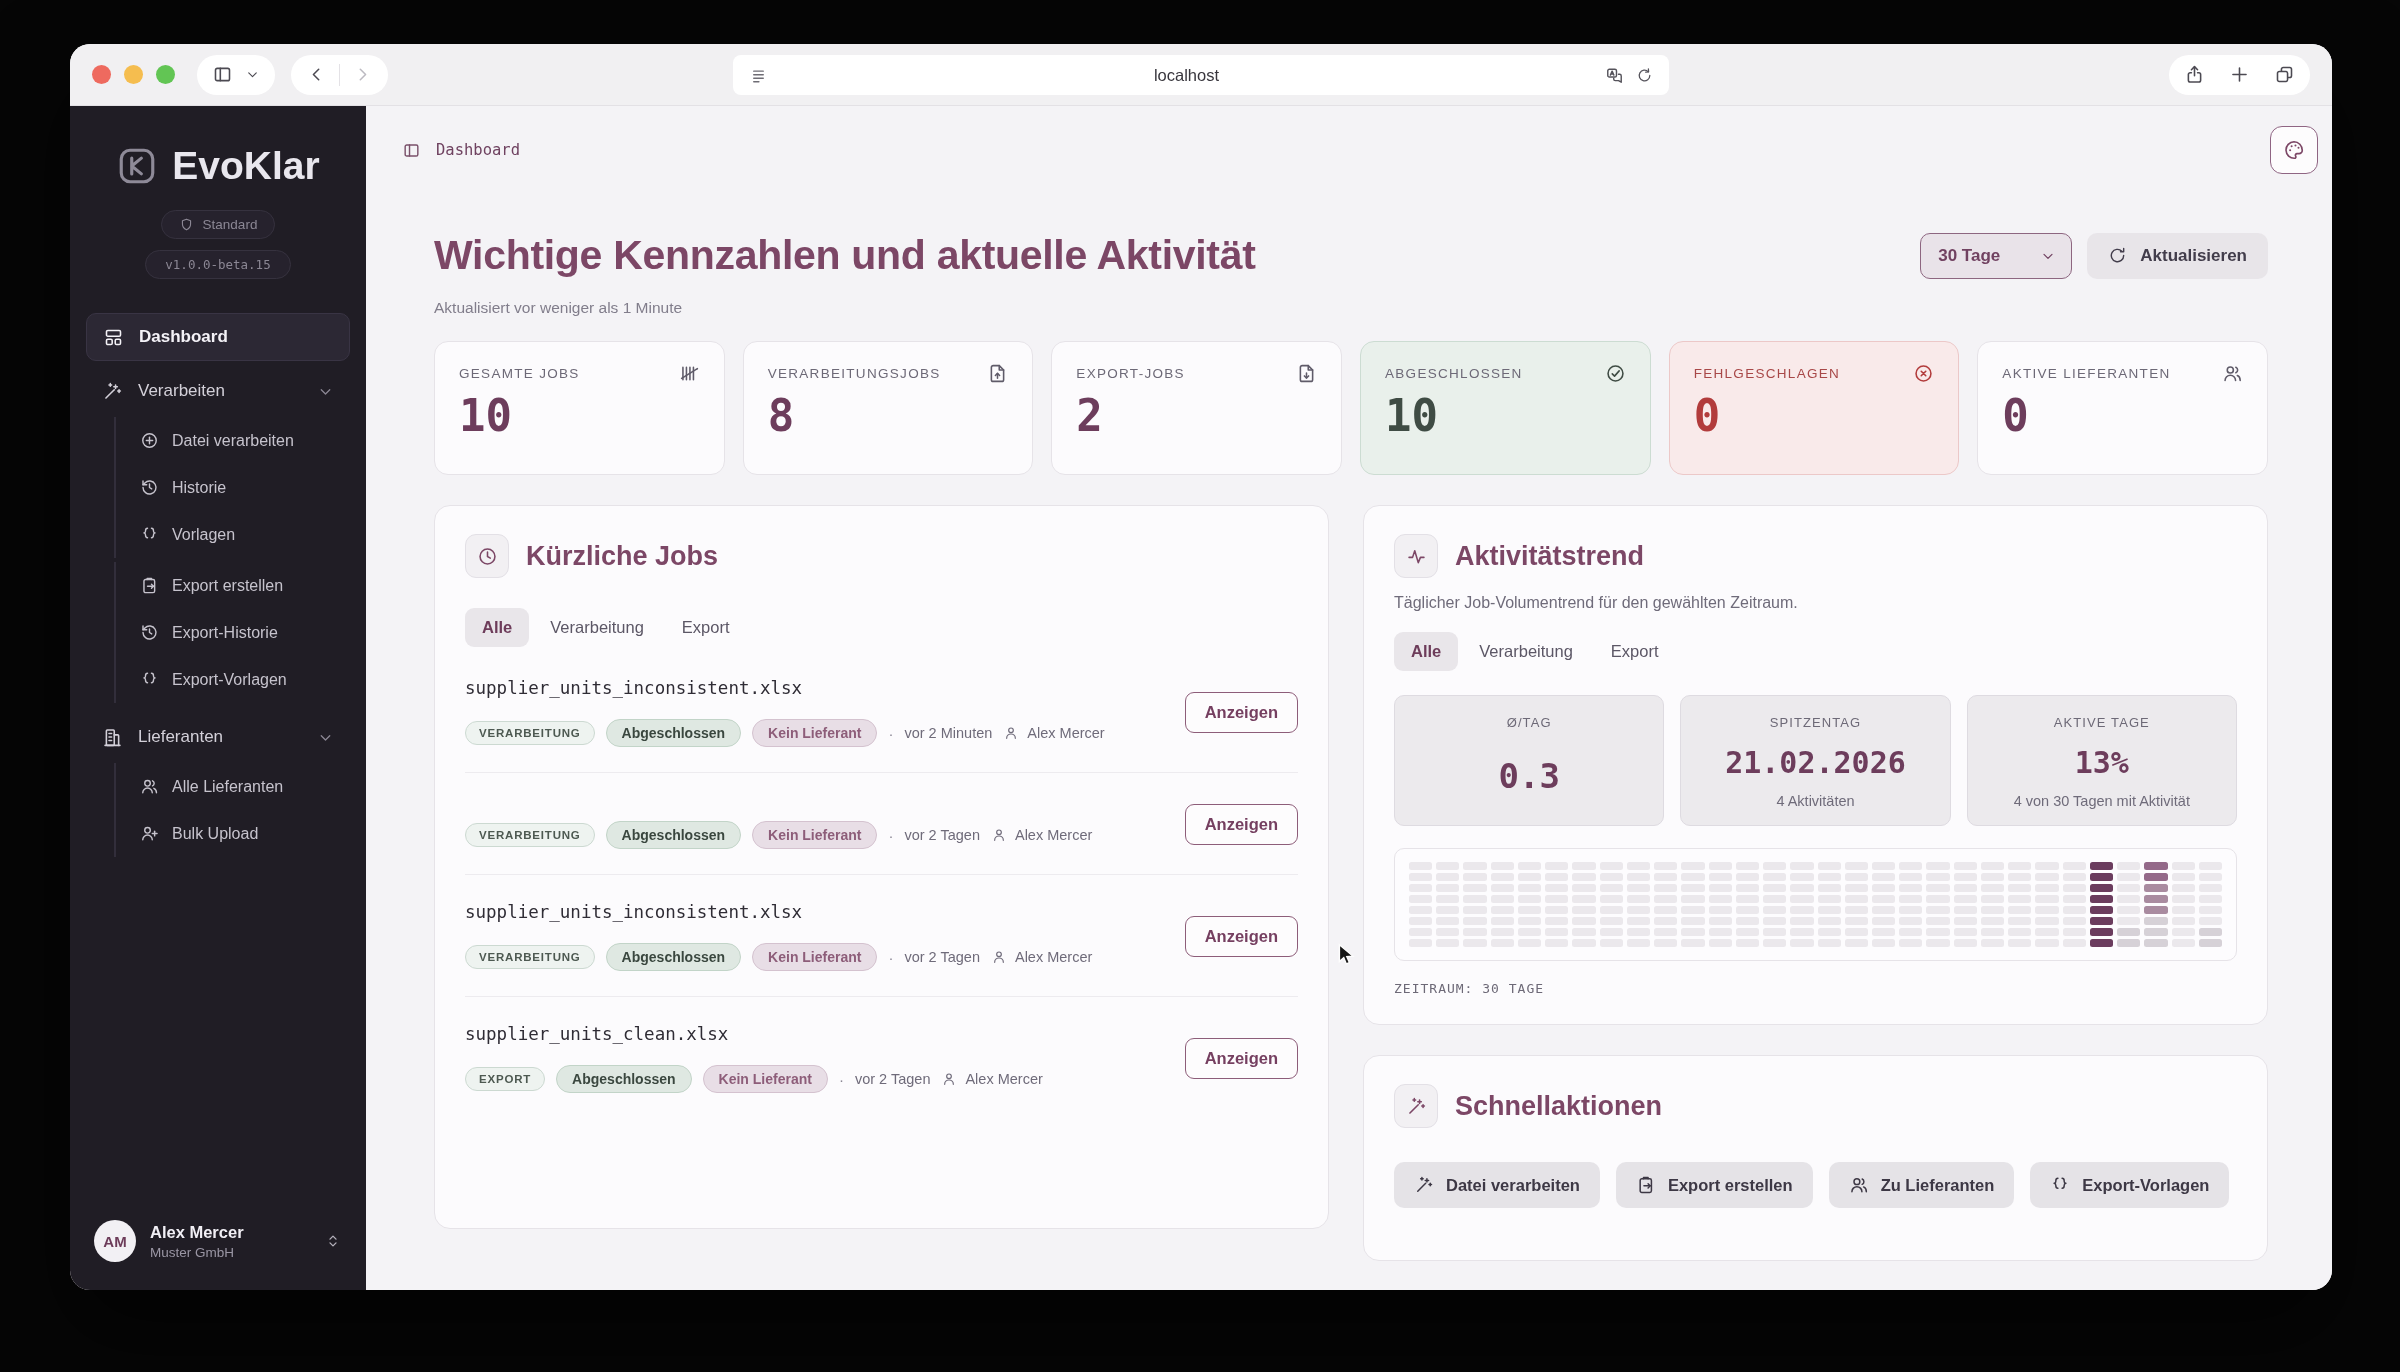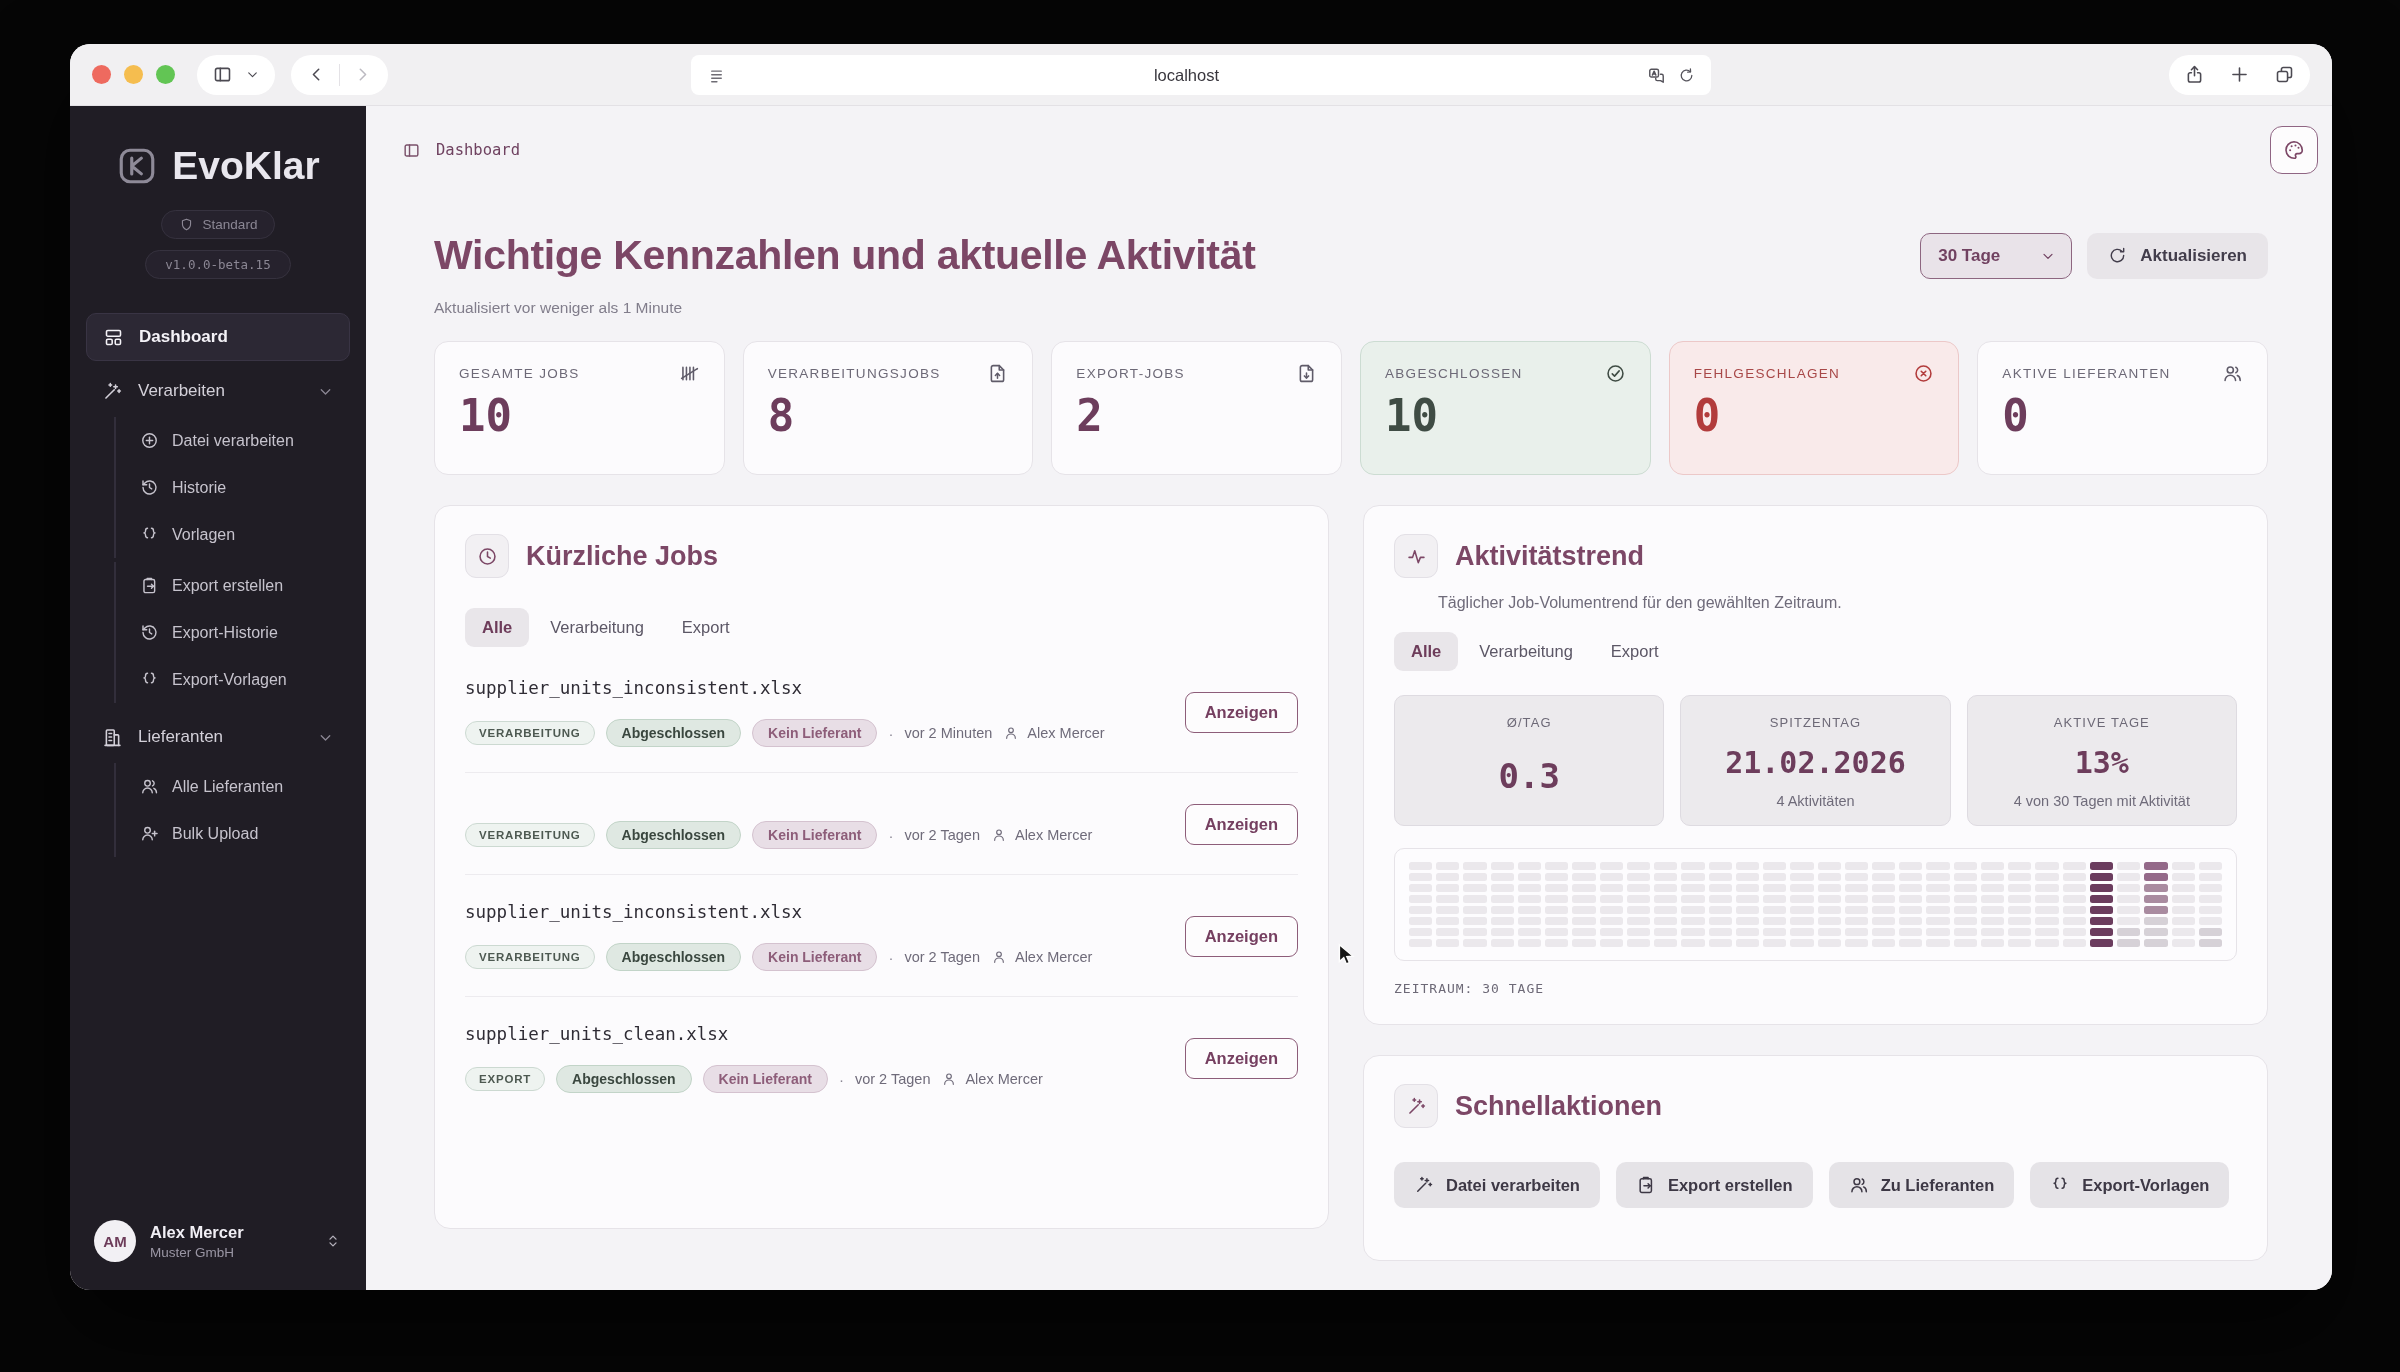--- a/index.html
+++ b/index.html
@@ -10,21 +10,21 @@
             overflow:hidden; background:#f4f3f6; box-shadow:0 40px 90px rgba(0,0,0,.6); display:flex; flex-direction:column; }
 
   
   .titlebar { height:62px; background:#f1f0f2; display:flex; align-items:center; gap:16px; padding:0 22px;
               border-bottom:1px solid #e3e1e5; flex:0 0 auto; position:relative; }
   .lights { display:flex; gap:13px; margin-right:6px; }
   .light { width:19px; height:19px; border-radius:50%; }
   .tb-pill { background:#fff; border-radius:999px; height:40px; display:flex; align-items:center; padding:0 15px; gap:12px; color:#4c4a52; }
   .tb-sep { width:1px; height:22px; background:#e4e2e6; }
   .dim { color:#bcbac1; }
-  .urlbar { position:absolute; left:50%; top:11px; transform:translateX(-50%); width:1020px; height:40px; background:#fff;
+  .urlbar { position:absolute; left:50%; top:11px; transform:translateX(-50%); width:936px; height:40px; background:#fff;
             border-radius:8px; display:flex; align-items:center; padding:0 16px; color:#6e6c74; }
   .url-text { flex:1; text-align:center; font-size:16.5px; color:#38363d; }
   .url-right { display:flex; align-items:center; gap:12px; color:#55535b; }
   .tb-right { margin-left:auto; }
 
   
   .frame-body { flex:1; display:flex; min-height:0; }
 
   
   .sidebar { width:296px; background:#201d25; color:#cdcad4; display:flex; flex-direction:column; flex:0 0 auto; }
@@ -99,21 +99,21 @@
                letter-spacing:.8px; border-radius:999px; padding:5px 13px; }
   .pill-status { border:1px solid #c2d4c8; background:#dfe8e2; color:#3a473f; font-size:14px; font-weight:bold; border-radius:999px; padding:5px 15px; }
   .pill-supplier { border:1px solid #d4c2cf; background:#e8dee6; color:#8d5d79; font-size:14px; font-weight:bold; border-radius:999px; padding:5px 15px; }
   .job-dot { color:#8b8794; font-size:15px; }
   .job-time { font-size:14.5px; color:#6f6b7a; }
   .job-user { display:flex; align-items:center; gap:8px; font-size:14.5px; color:#6f6b7a; }
   .view-btn { border:1.5px solid #8d5d79; background:#fdfcfd; color:#753f60; font-size:16.5px; font-weight:bold;
               border-radius:9px; padding:10px 19px; margin-left:20px; }
 
   .right-col { display:flex; flex-direction:column; gap:30px; }
-  .activity-sub { margin-top:16px; font-size:16px; color:#6f6b7a;margin-left:44px; }
+  .activity-sub { margin-top:16px; font-size:16px; color:#6f6b7a; }
   .act-tabs { margin-top:20px; }
   .act-stats { display:grid; grid-template-columns:1fr 1fr 1fr; gap:16px; margin-top:24px; }
   .act-box { background:#eceaed; border:1px solid #dedbe1; border-radius:10px; padding:19px 10px 16px; text-align:center; min-height:114px; }
   .act-label { font-size:13px; letter-spacing:1.1px; color:#6d6977; }
   .act-value { font-family:"DejaVu Sans Mono",monospace; font-size:30px; font-weight:bold; color:#6d3d5c; margin-top:15px; }
   .act-sub { font-size:14.5px; color:#6f6b7a; margin-top:13px; }
   .heatmap { margin-top:22px; background:#fdfcfe; border:1px solid #e6e3e8; border-radius:10px; padding:13px 14px; }
   .hm-grid { display:grid; grid-template-columns:repeat(30,1fr); gap:4px; }
   .hm-col { display:flex; flex-direction:column; gap:3px; }
   .hm-cell { height:8px; border-radius:2.5px; }

